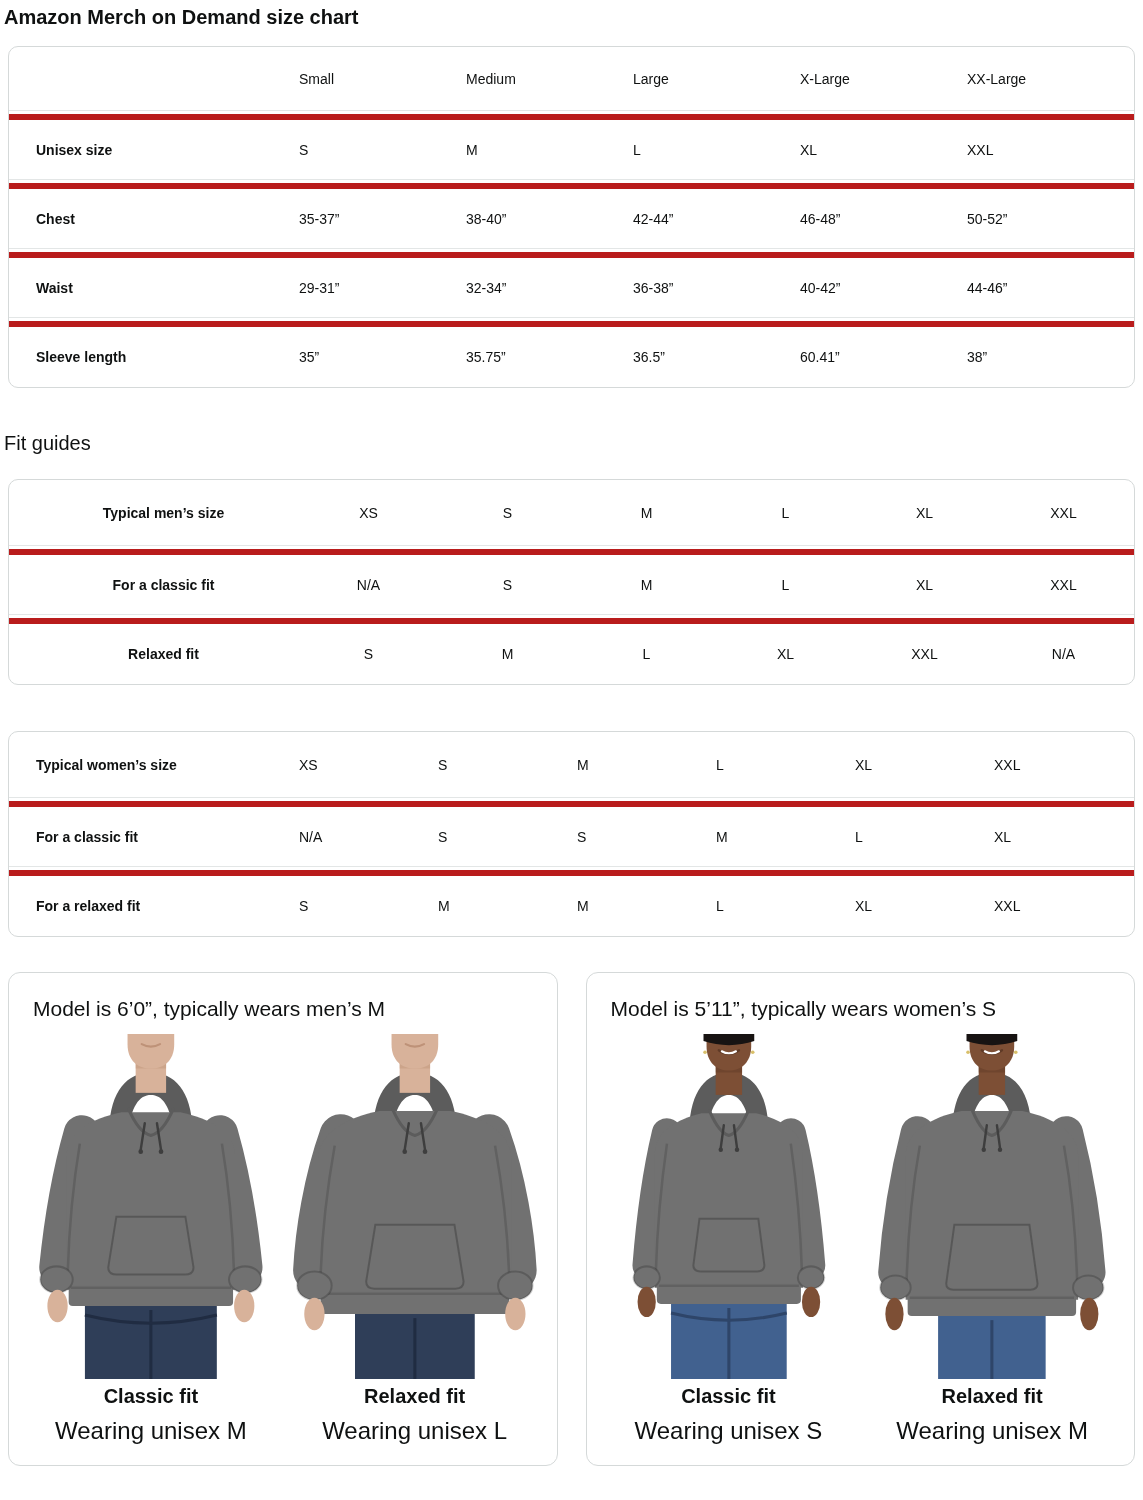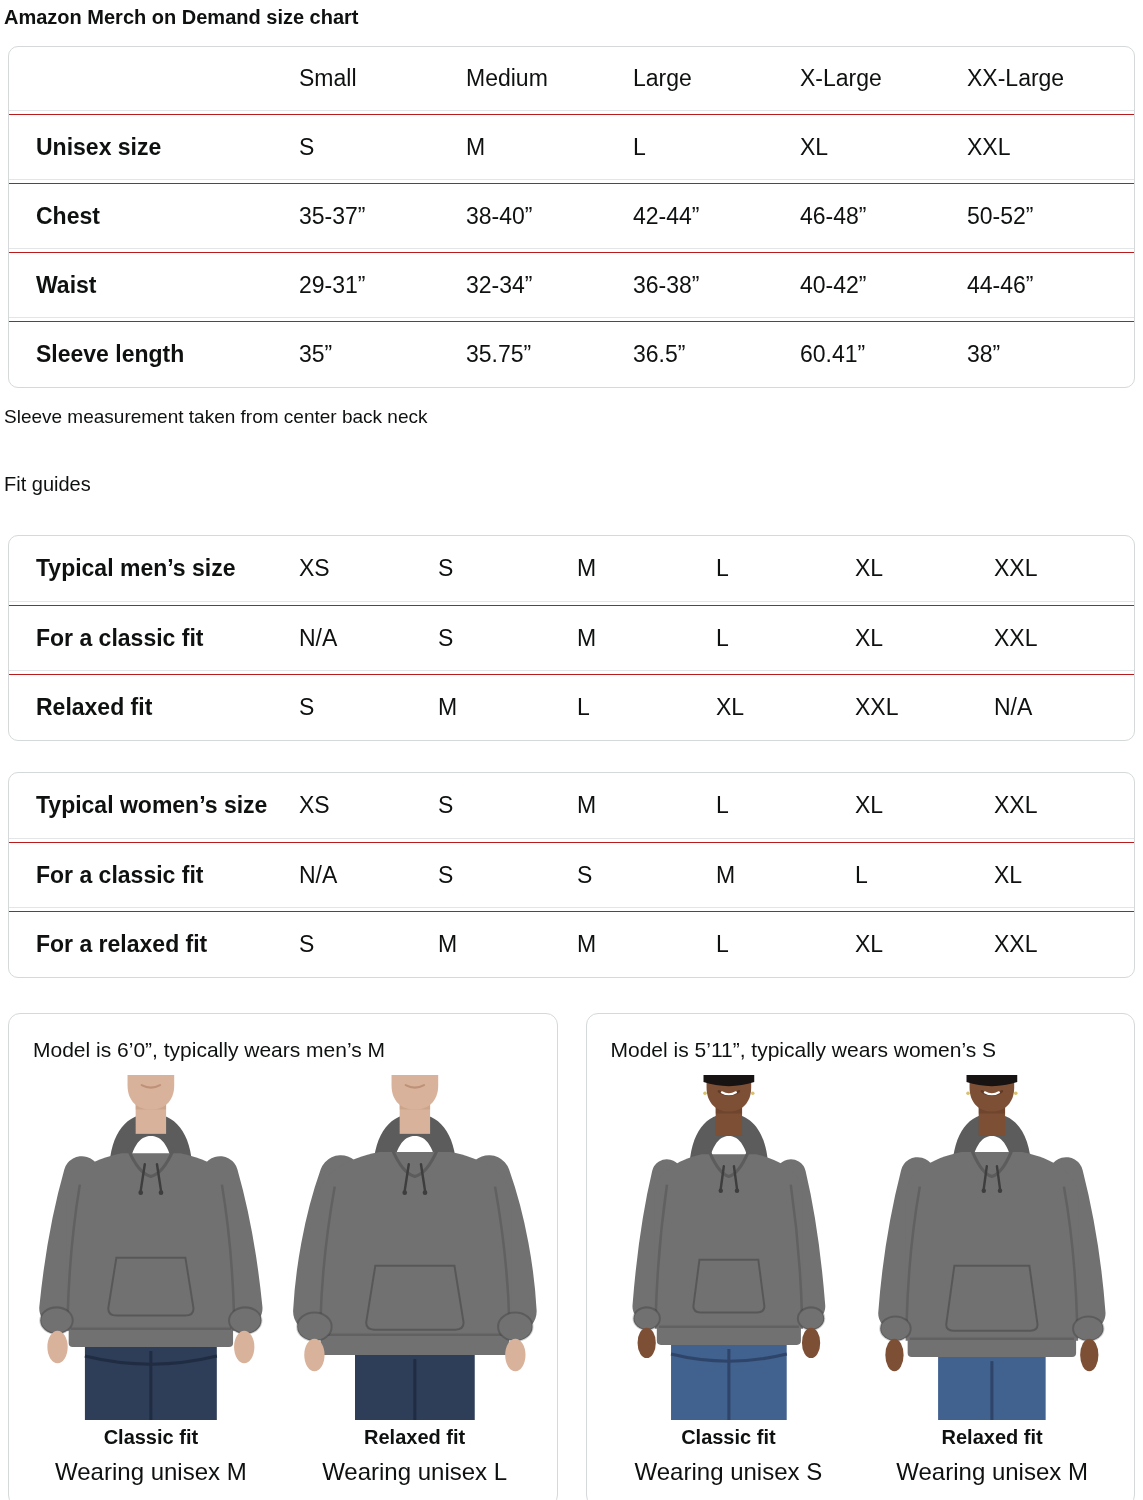--- a/index.html
+++ b/index.html
@@ -18,32 +18,32 @@
 
   
   .tbl{
     margin:0 8px;
     border:1px solid var(--border,#D5D9D9);
     border-radius:10px;
     overflow:hidden;
     background:#fff;
   }
   .tbl.first{margin-top:0;}
-  .tbl.guide1{margin-top:38px;}
-  .tbl.guide2{margin-top:31px;}
+  .tbl.guide1{margin-top:23px;text-align:center;}
+  .tbl.guide2{margin-top:46px;}
   .trow{
     display:flex;align-items:center;
     min-height:66px;
     padding-left:27px;
     box-sizing:border-box;
-    font-size:23px;
+    font-size:14px;
   }
   .trow.thead{min-height:64px;}
   .trow:not(:last-child){border-bottom:1px solid var(--divider,#E3E6E6);}
-  .trow + .trow{margin-top:3px;border-top:1px solid #b91c1c;}
+  .trow + .trow{margin-top:3px;border-top:6px solid #b91c1c;}
   .lcell{width:263px;flex:0 0 auto;font-weight:700;padding-right:8px;box-sizing:border-box;}
   .thead .lcell{font-weight:400;}
   .vcell{flex:0 0 auto;}
   .cols5 .vcell{width:167px;}
   .cols6 .vcell{width:139px;}
 
   
   .cards{display:flex;gap:28px;margin:35px 8px 0 8px;padding-bottom:8px;}
   .card{
     flex:1;
@@ -128,21 +128,20 @@
       <div class="trow">
         <div class="lcell">Sleeve length</div>
         <div class="vcell">35”</div>
         <div class="vcell">35.75”</div>
         <div class="vcell">36.5”</div>
         <div class="vcell">60.41”</div>
         <div class="vcell">38”</div>
       </div>
     </section>
 
-  <p class="note">Sleeve measurement taken from center back neck</p>
 
   <h2 class="section-heading">Fit guides</h2>
 
   <section class="tbl cols6 guide1">
       <div class="trow">
         <div class="lcell">Typical men’s size</div>
         <div class="vcell">XS</div>
         <div class="vcell">S</div>
         <div class="vcell">M</div>
         <div class="vcell">L</div>

